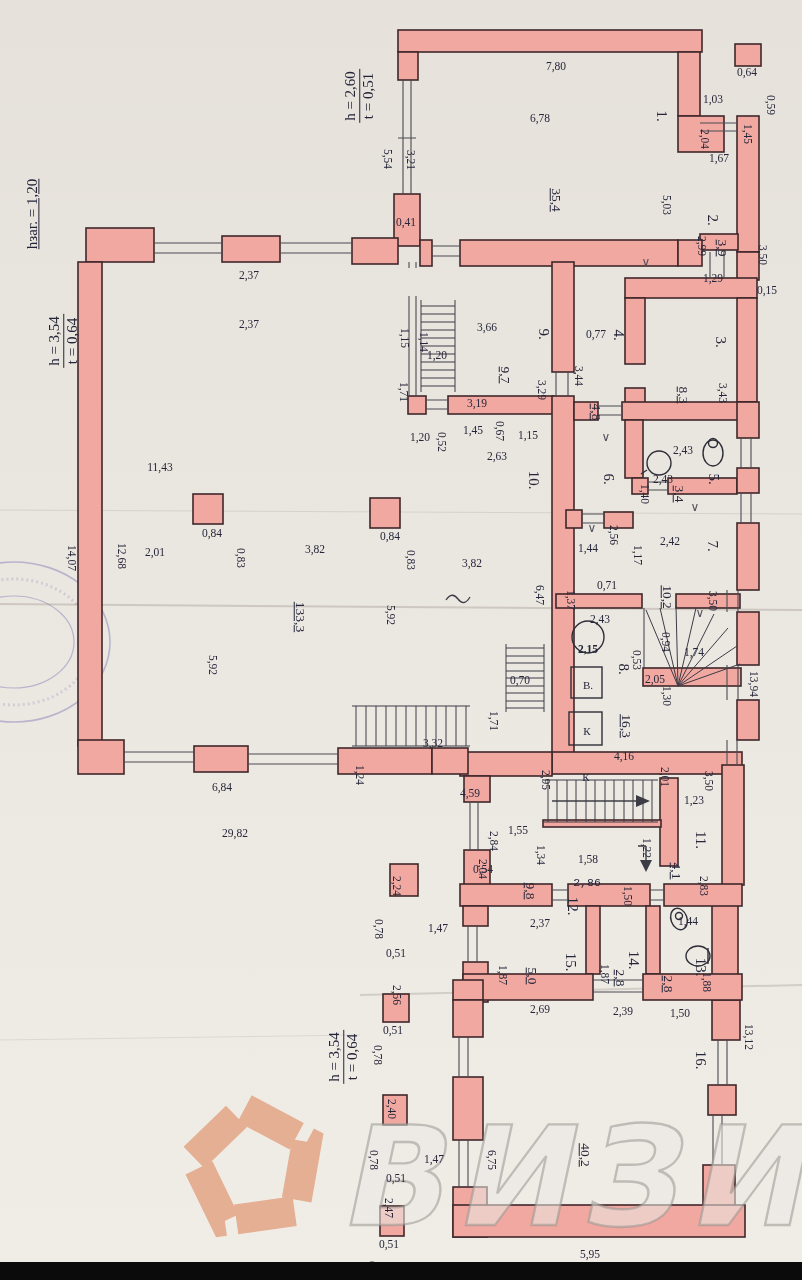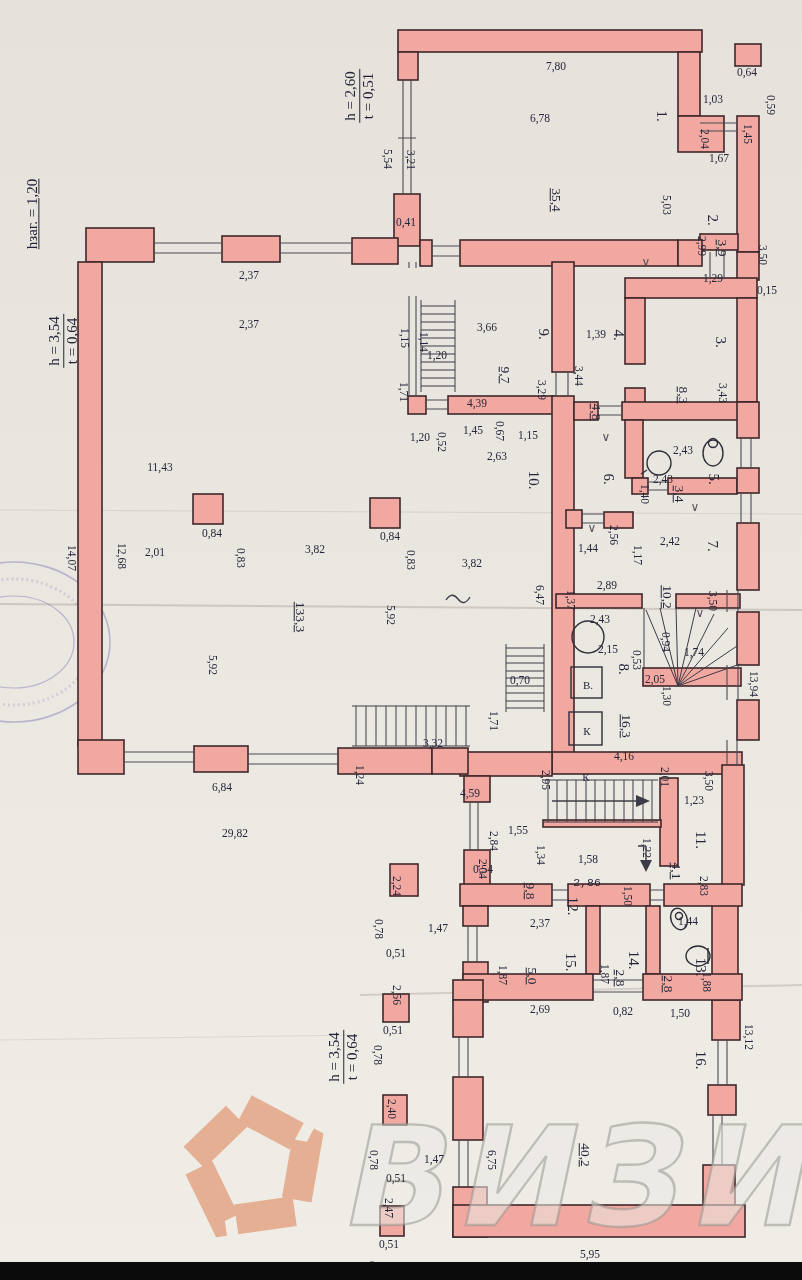--- a/index.html
+++ b/index.html
@@ -212,27 +212,27 @@
       <span class="lbl d" style="left: 713px; top: 231px; transform: translate(-50%, -50%);">1,29</span>
       <span class="lbl d" style="left: 767px; top: 243px; transform: translate(-50%, -50%);">0,15</span>
       <span class="lbl m" style="left: 646px; top: 214px; transform: translate(-50%, -50%);">∨</span>
       <span class="lbl d" style="left: 249px; top: 228px; transform: translate(-50%, -50%);">2,37</span>
       <span class="lbl d" style="left: 249px; top: 277px; transform: translate(-50%, -50%);">2,37</span>
       <span class="lbl d" style="left: 487px; top: 280px; transform: translate(-50%, -50%);">3,66</span>
       <span class="lbl n" style="left: 543px; top: 286px; transform: translate(-50%, -50%) rotate(90deg);">9.</span>
       <span class="lbl d" style="left: 404px; top: 290px; transform: translate(-50%, -50%) rotate(90deg);">1,15</span>
       <span class="lbl d" style="left: 423px; top: 294px; transform: translate(-50%, -50%) rotate(90deg);">1,14</span>
       <span class="lbl d" style="left: 437px; top: 308px; transform: translate(-50%, -50%);">1,20</span>
-      <span class="lbl d" style="left: 596px; top: 287px; transform: translate(-50%, -50%);">1,39</span>
+      <span class="lbl d" style="left: 596px; top: 287px; transform: translate(-50%, -50%);">0,77</span>
       <span class="lbl n" style="left: 618px; top: 287px; transform: translate(-50%, -50%) rotate(90deg);">4.</span>
       <span class="lbl n" style="left: 720px; top: 294px; transform: translate(-50%, -50%) rotate(90deg);">3.</span>
       <span class="lbl d" style="left: 403px; top: 344px; transform: translate(-50%, -50%) rotate(90deg);">1,71</span>
       <span class="lbl a" style="left: 505px; top: 327px; transform: translate(-50%, -50%) rotate(90deg);">9,7</span>
       <span class="lbl d" style="left: 541px; top: 342px; transform: translate(-50%, -50%) rotate(90deg);">3,29</span>
-      <span class="lbl d" style="left: 477px; top: 356px; transform: translate(-50%, -50%);">4,39</span>
+      <span class="lbl d" style="left: 477px; top: 356px; transform: translate(-50%, -50%);">3,19</span>
       <span class="lbl d" style="left: 578px; top: 328px; transform: translate(-50%, -50%) rotate(90deg);">3,44</span>
       <span class="lbl a" style="left: 596px; top: 364px; transform: translate(-50%, -50%) rotate(90deg);">4,8</span>
       <span class="lbl a" style="left: 683px; top: 347px; transform: translate(-50%, -50%) rotate(90deg);">8,3</span>
       <span class="lbl d" style="left: 722px; top: 345px; transform: translate(-50%, -50%) rotate(90deg);">3,43</span>
       <span class="lbl d" style="left: 473px; top: 383px; transform: translate(-50%, -50%);">1,45</span>
       <span class="lbl d" style="left: 499px; top: 383px; transform: translate(-50%, -50%) rotate(90deg);">0,67</span>
       <span class="lbl d" style="left: 528px; top: 388px; transform: translate(-50%, -50%);">1,15</span>
       <span class="lbl d" style="left: 420px; top: 390px; transform: translate(-50%, -50%);">1,20</span>
       <span class="lbl d" style="left: 441px; top: 394px; transform: translate(-50%, -50%) rotate(90deg);">0,52</span>
       <span class="lbl d" style="left: 497px; top: 409px; transform: translate(-50%, -50%);">2,63</span>
@@ -245,40 +245,40 @@
       <span class="lbl n" style="left: 713px; top: 431px; transform: translate(-50%, -50%) rotate(90deg);">5.</span>
       <span class="lbl d" style="left: 644px; top: 446px; transform: translate(-50%, -50%) rotate(90deg);">1,40</span>
       <span class="lbl m" style="left: 695px; top: 459px; transform: translate(-50%, -50%);">∨</span>
       <span class="lbl d" style="left: 160px; top: 420px; transform: translate(-50%, -50%);">11,43</span>
       <span class="lbl d" style="left: 613px; top: 487px; transform: translate(-50%, -50%) rotate(90deg);">2,56</span>
       <span class="lbl m" style="left: 592px; top: 480px; transform: translate(-50%, -50%);">∨</span>
       <span class="lbl d" style="left: 588px; top: 501px; transform: translate(-50%, -50%);">1,44</span>
       <span class="lbl d" style="left: 670px; top: 494px; transform: translate(-50%, -50%);">2,42</span>
       <span class="lbl n" style="left: 712px; top: 498px; transform: translate(-50%, -50%) rotate(90deg);">7.</span>
       <span class="lbl d" style="left: 637px; top: 507px; transform: translate(-50%, -50%) rotate(90deg);">1,17</span>
-      <span class="lbl d" style="left: 607px; top: 538px; transform: translate(-50%, -50%);">2,89</span>
+      <span class="lbl d" style="left: 607px; top: 538px; transform: translate(-50%, -50%);">0,71</span>
       <span class="lbl d" style="left: 570px; top: 552px; transform: translate(-50%, -50%) rotate(90deg);">1,37</span>
       <span class="lbl a" style="left: 667px; top: 549px; transform: translate(-50%, -50%) rotate(90deg);">10,2</span>
       <span class="lbl d" style="left: 712px; top: 553px; transform: translate(-50%, -50%) rotate(90deg);">3,50</span>
       <span class="lbl m" style="left: 700px; top: 565px; transform: translate(-50%, -50%);">∨</span>
       <span class="lbl d" style="left: 600px; top: 572px; transform: translate(-50%, -50%);">2,43</span>
       <span class="lbl d" style="left: 71px; top: 510px; transform: translate(-50%, -50%) rotate(90deg);">14,07</span>
       <span class="lbl d" style="left: 121px; top: 508px; transform: translate(-50%, -50%) rotate(90deg);">12,68</span>
       <span class="lbl d" style="left: 155px; top: 505px; transform: translate(-50%, -50%);">2,01</span>
       <span class="lbl d" style="left: 212px; top: 486px; transform: translate(-50%, -50%);">0,84</span>
       <span class="lbl d" style="left: 240px; top: 510px; transform: translate(-50%, -50%) rotate(90deg);">0,83</span>
       <span class="lbl d" style="left: 315px; top: 502px; transform: translate(-50%, -50%);">3,82</span>
       <span class="lbl d" style="left: 390px; top: 489px; transform: translate(-50%, -50%);">0,84</span>
       <span class="lbl d" style="left: 410px; top: 512px; transform: translate(-50%, -50%) rotate(90deg);">0,83</span>
       <span class="lbl d" style="left: 472px; top: 516px; transform: translate(-50%, -50%);">3,82</span>
       <span class="lbl a" style="left: 300px; top: 569px; transform: translate(-50%, -50%) rotate(90deg);">133,3</span>
       <span class="lbl d" style="left: 390px; top: 567px; transform: translate(-50%, -50%) rotate(90deg);">5,92</span>
       <span class="lbl d" style="left: 212px; top: 617px; transform: translate(-50%, -50%) rotate(90deg);">5,92</span>
       <span class="lbl d" style="left: 539px; top: 547px; transform: translate(-50%, -50%) rotate(90deg);">6,47</span>
-      <span class="lbl d" style="left: 608px; top: 602px; transform: translate(-50%, -50%);">2,15</span>
+      <span class="lbl d" style="left: 588px; top: 602px; transform: translate(-50%, -50%); font-weight: bold;">2,15</span>
       <span class="lbl d" style="left: 665px; top: 594px; transform: translate(-50%, -50%) rotate(90deg);">0,94</span>
       <span class="lbl d" style="left: 694px; top: 605px; transform: translate(-50%, -50%);">1,74</span>
       <span class="lbl d" style="left: 636px; top: 612px; transform: translate(-50%, -50%) rotate(90deg);">0,53</span>
       <span class="lbl n" style="left: 623px; top: 621px; transform: translate(-50%, -50%) rotate(90deg);">8.</span>
       <span class="lbl d" style="left: 753px; top: 636px; transform: translate(-50%, -50%) rotate(90deg);">13,94</span>
       <span class="lbl d" style="left: 655px; top: 632px; transform: translate(-50%, -50%);">2,05</span>
       <span class="lbl d" style="left: 666px; top: 648px; transform: translate(-50%, -50%) rotate(90deg);">1,30</span>
       <span class="lbl a" style="left: 626px; top: 678px; transform: translate(-50%, -50%) rotate(90deg);">16,3</span>
       <span class="lbl d" style="left: 624px; top: 709px; transform: translate(-50%, -50%);">4,16</span>
       <span class="lbl d" style="left: 664px; top: 729px; transform: translate(-50%, -50%) rotate(90deg);">2,01</span>
@@ -318,21 +318,21 @@
       <span class="lbl n" style="left: 570px; top: 914px; transform: translate(-50%, -50%) rotate(90deg);">15.</span>
       <span class="lbl d" style="left: 502px; top: 927px; transform: translate(-50%, -50%) rotate(90deg);">1,87</span>
       <span class="lbl a" style="left: 532px; top: 928px; transform: translate(-50%, -50%) rotate(90deg);">5,0</span>
       <span class="lbl n" style="left: 633px; top: 912px; transform: translate(-50%, -50%) rotate(90deg);">14.</span>
       <span class="lbl d" style="left: 604px; top: 926px; transform: translate(-50%, -50%) rotate(90deg);">1,87</span>
       <span class="lbl a" style="left: 620px; top: 930px; transform: translate(-50%, -50%) rotate(90deg);">2,8</span>
       <span class="lbl n" style="left: 700px; top: 919px; transform: translate(-50%, -50%) rotate(90deg);">13.</span>
       <span class="lbl d" style="left: 706px; top: 934px; transform: translate(-50%, -50%) rotate(90deg);">1,88</span>
       <span class="lbl a" style="left: 668px; top: 936px; transform: translate(-50%, -50%) rotate(90deg);">2,8</span>
       <span class="lbl d" style="left: 540px; top: 962px; transform: translate(-50%, -50%);">2,69</span>
-      <span class="lbl d" style="left: 623px; top: 964px; transform: translate(-50%, -50%);">0,82</span>
+      <span class="lbl d" style="left: 623px; top: 964px; transform: translate(-50%, -50%);">2,39</span>
       <span class="lbl d" style="left: 680px; top: 966px; transform: translate(-50%, -50%);">1,50</span>
       <span class="lbl d" style="left: 396px; top: 947px; transform: translate(-50%, -50%) rotate(90deg);">2,56</span>
       <span class="lbl d" style="left: 393px; top: 983px; transform: translate(-50%, -50%);">0,51</span>
       <span class="lbl d" style="left: 377px; top: 1007px; transform: translate(-50%, -50%) rotate(90deg);">0,78</span>
       <span class="lbl n" style="left: 700px; top: 1012px; transform: translate(-50%, -50%) rotate(90deg);">16.</span>
       <span class="lbl d" style="left: 748px; top: 989px; transform: translate(-50%, -50%) rotate(90deg);">13,12</span>
       <span class="lbl a" style="left: 585px; top: 1107px; transform: translate(-50%, -50%) rotate(90deg);">40,2</span>
       <span class="lbl d" style="left: 491px; top: 1112px; transform: translate(-50%, -50%) rotate(90deg);">6,75</span>
       <span class="lbl d" style="left: 434px; top: 1112px; transform: translate(-50%, -50%);">1,47</span>
       <span class="lbl d" style="left: 373px; top: 1112px; transform: translate(-50%, -50%) rotate(90deg);">0,78</span>

